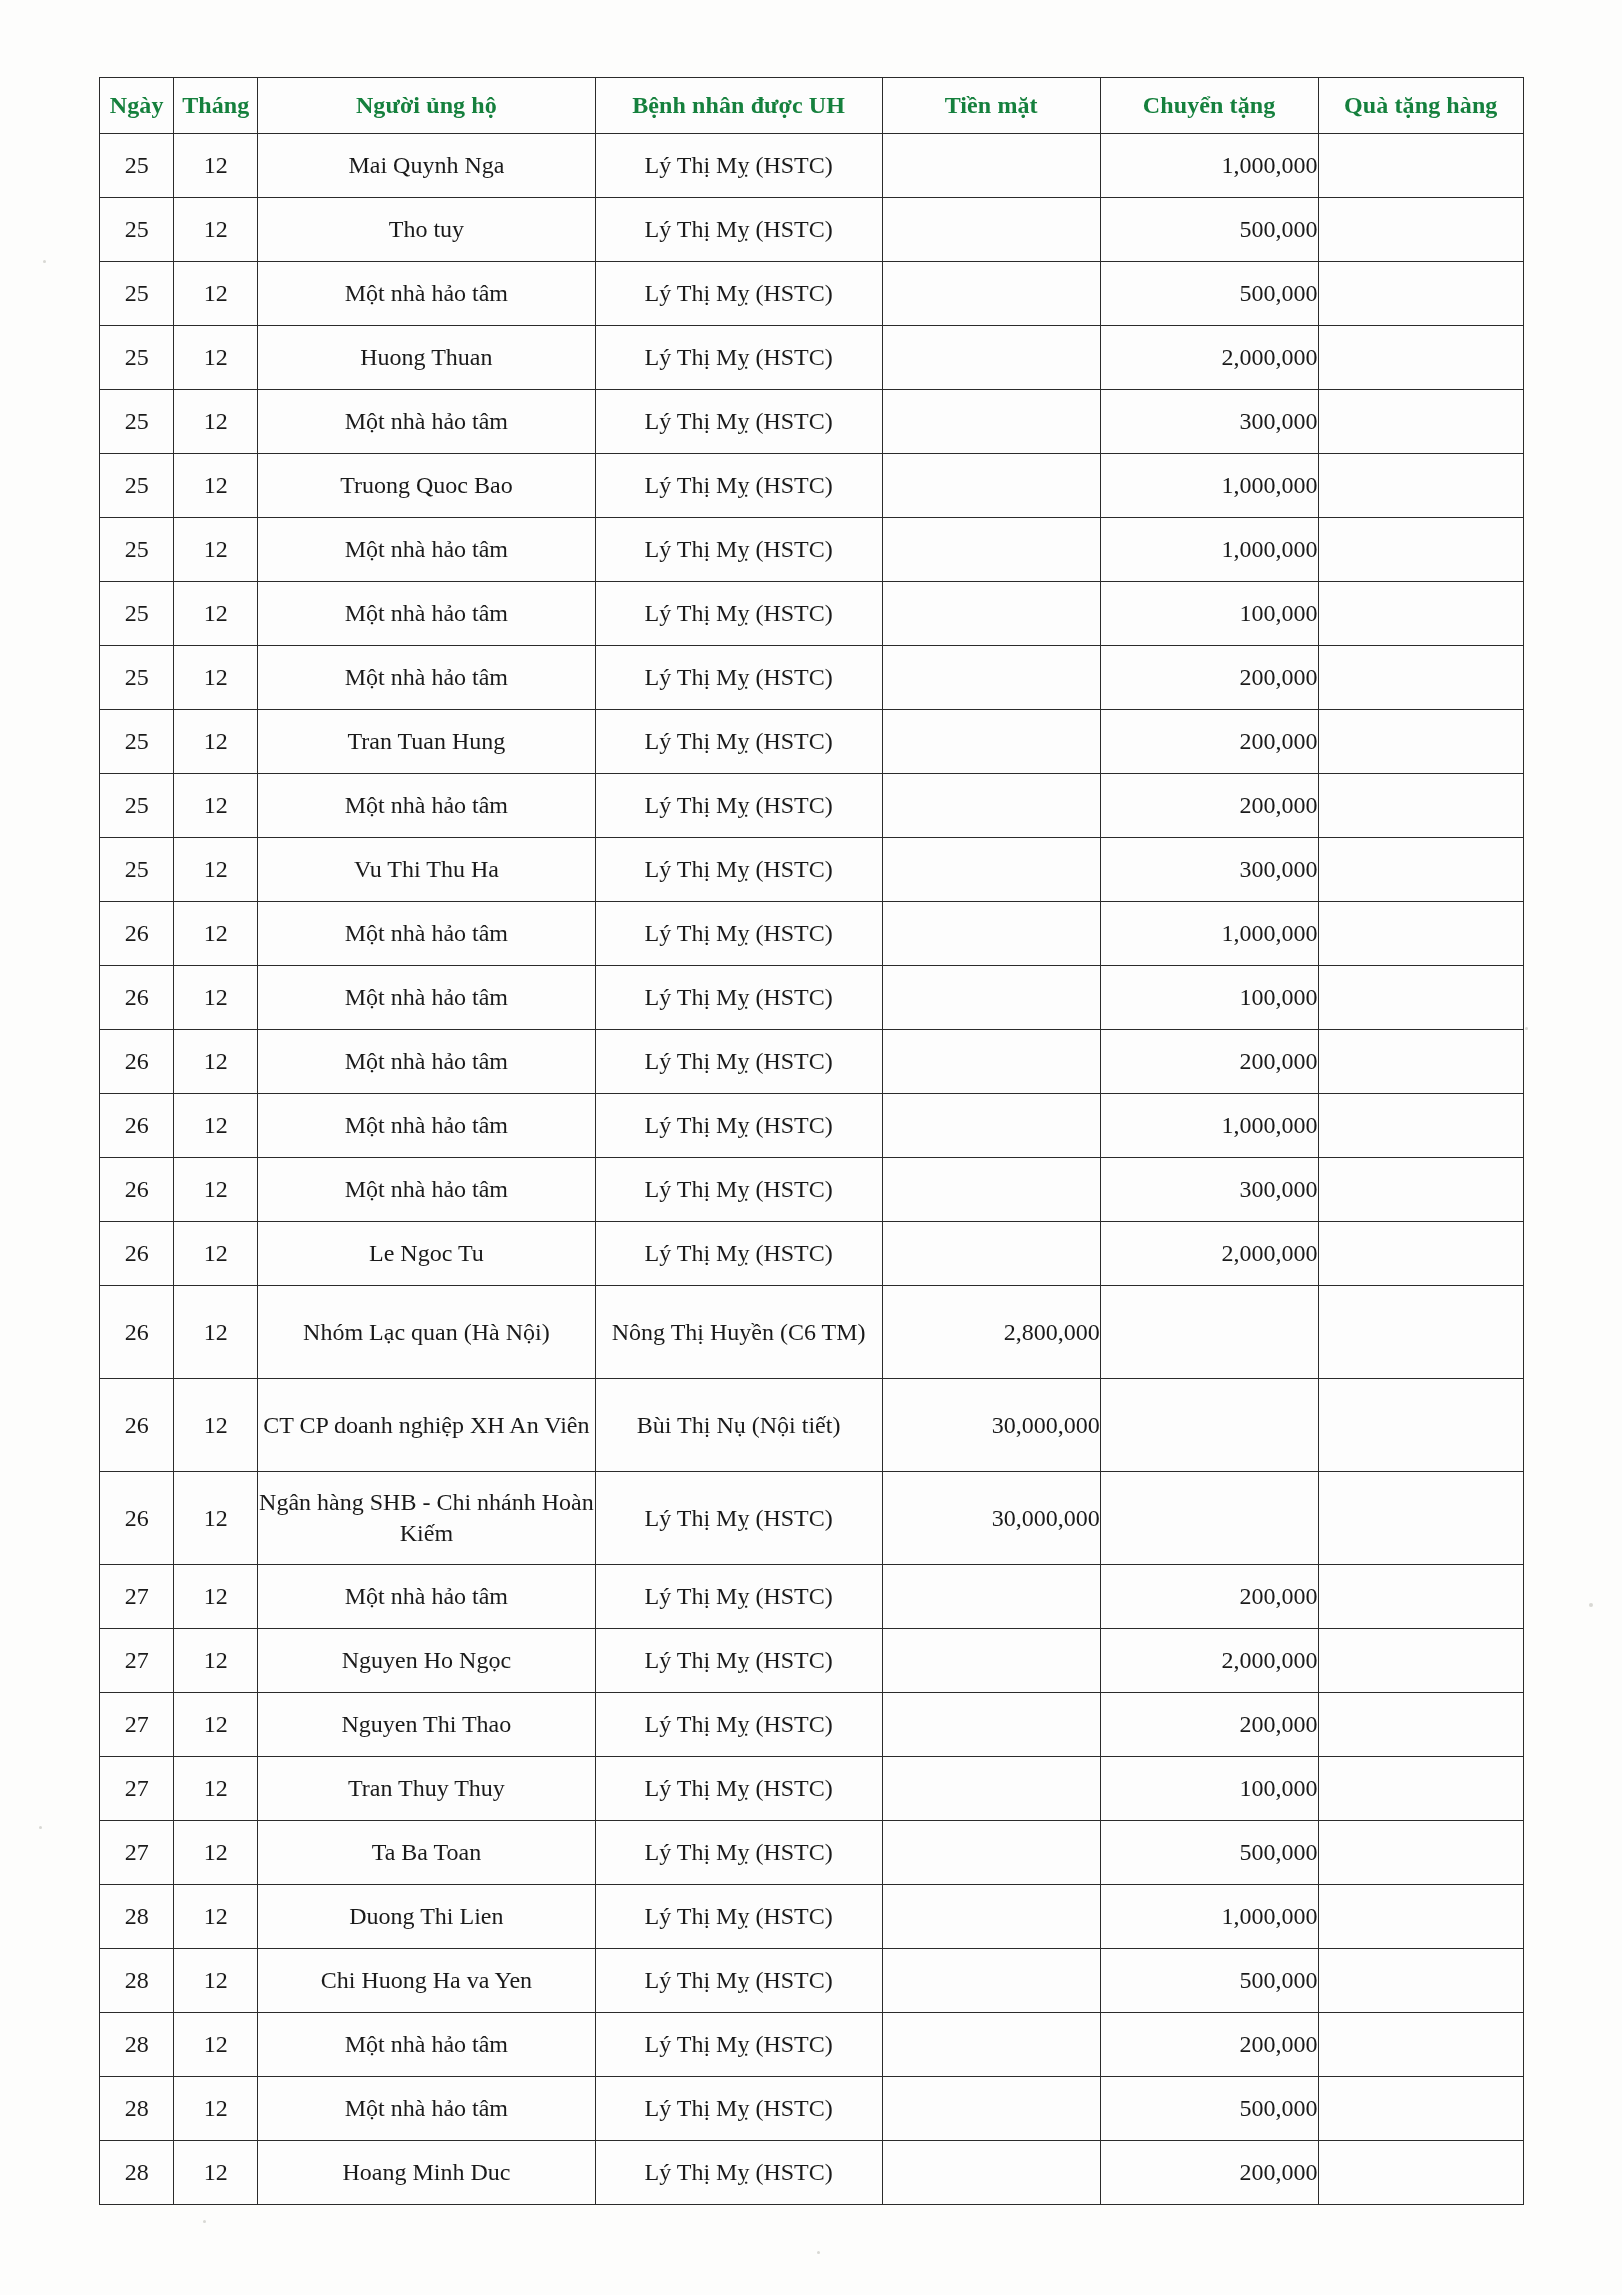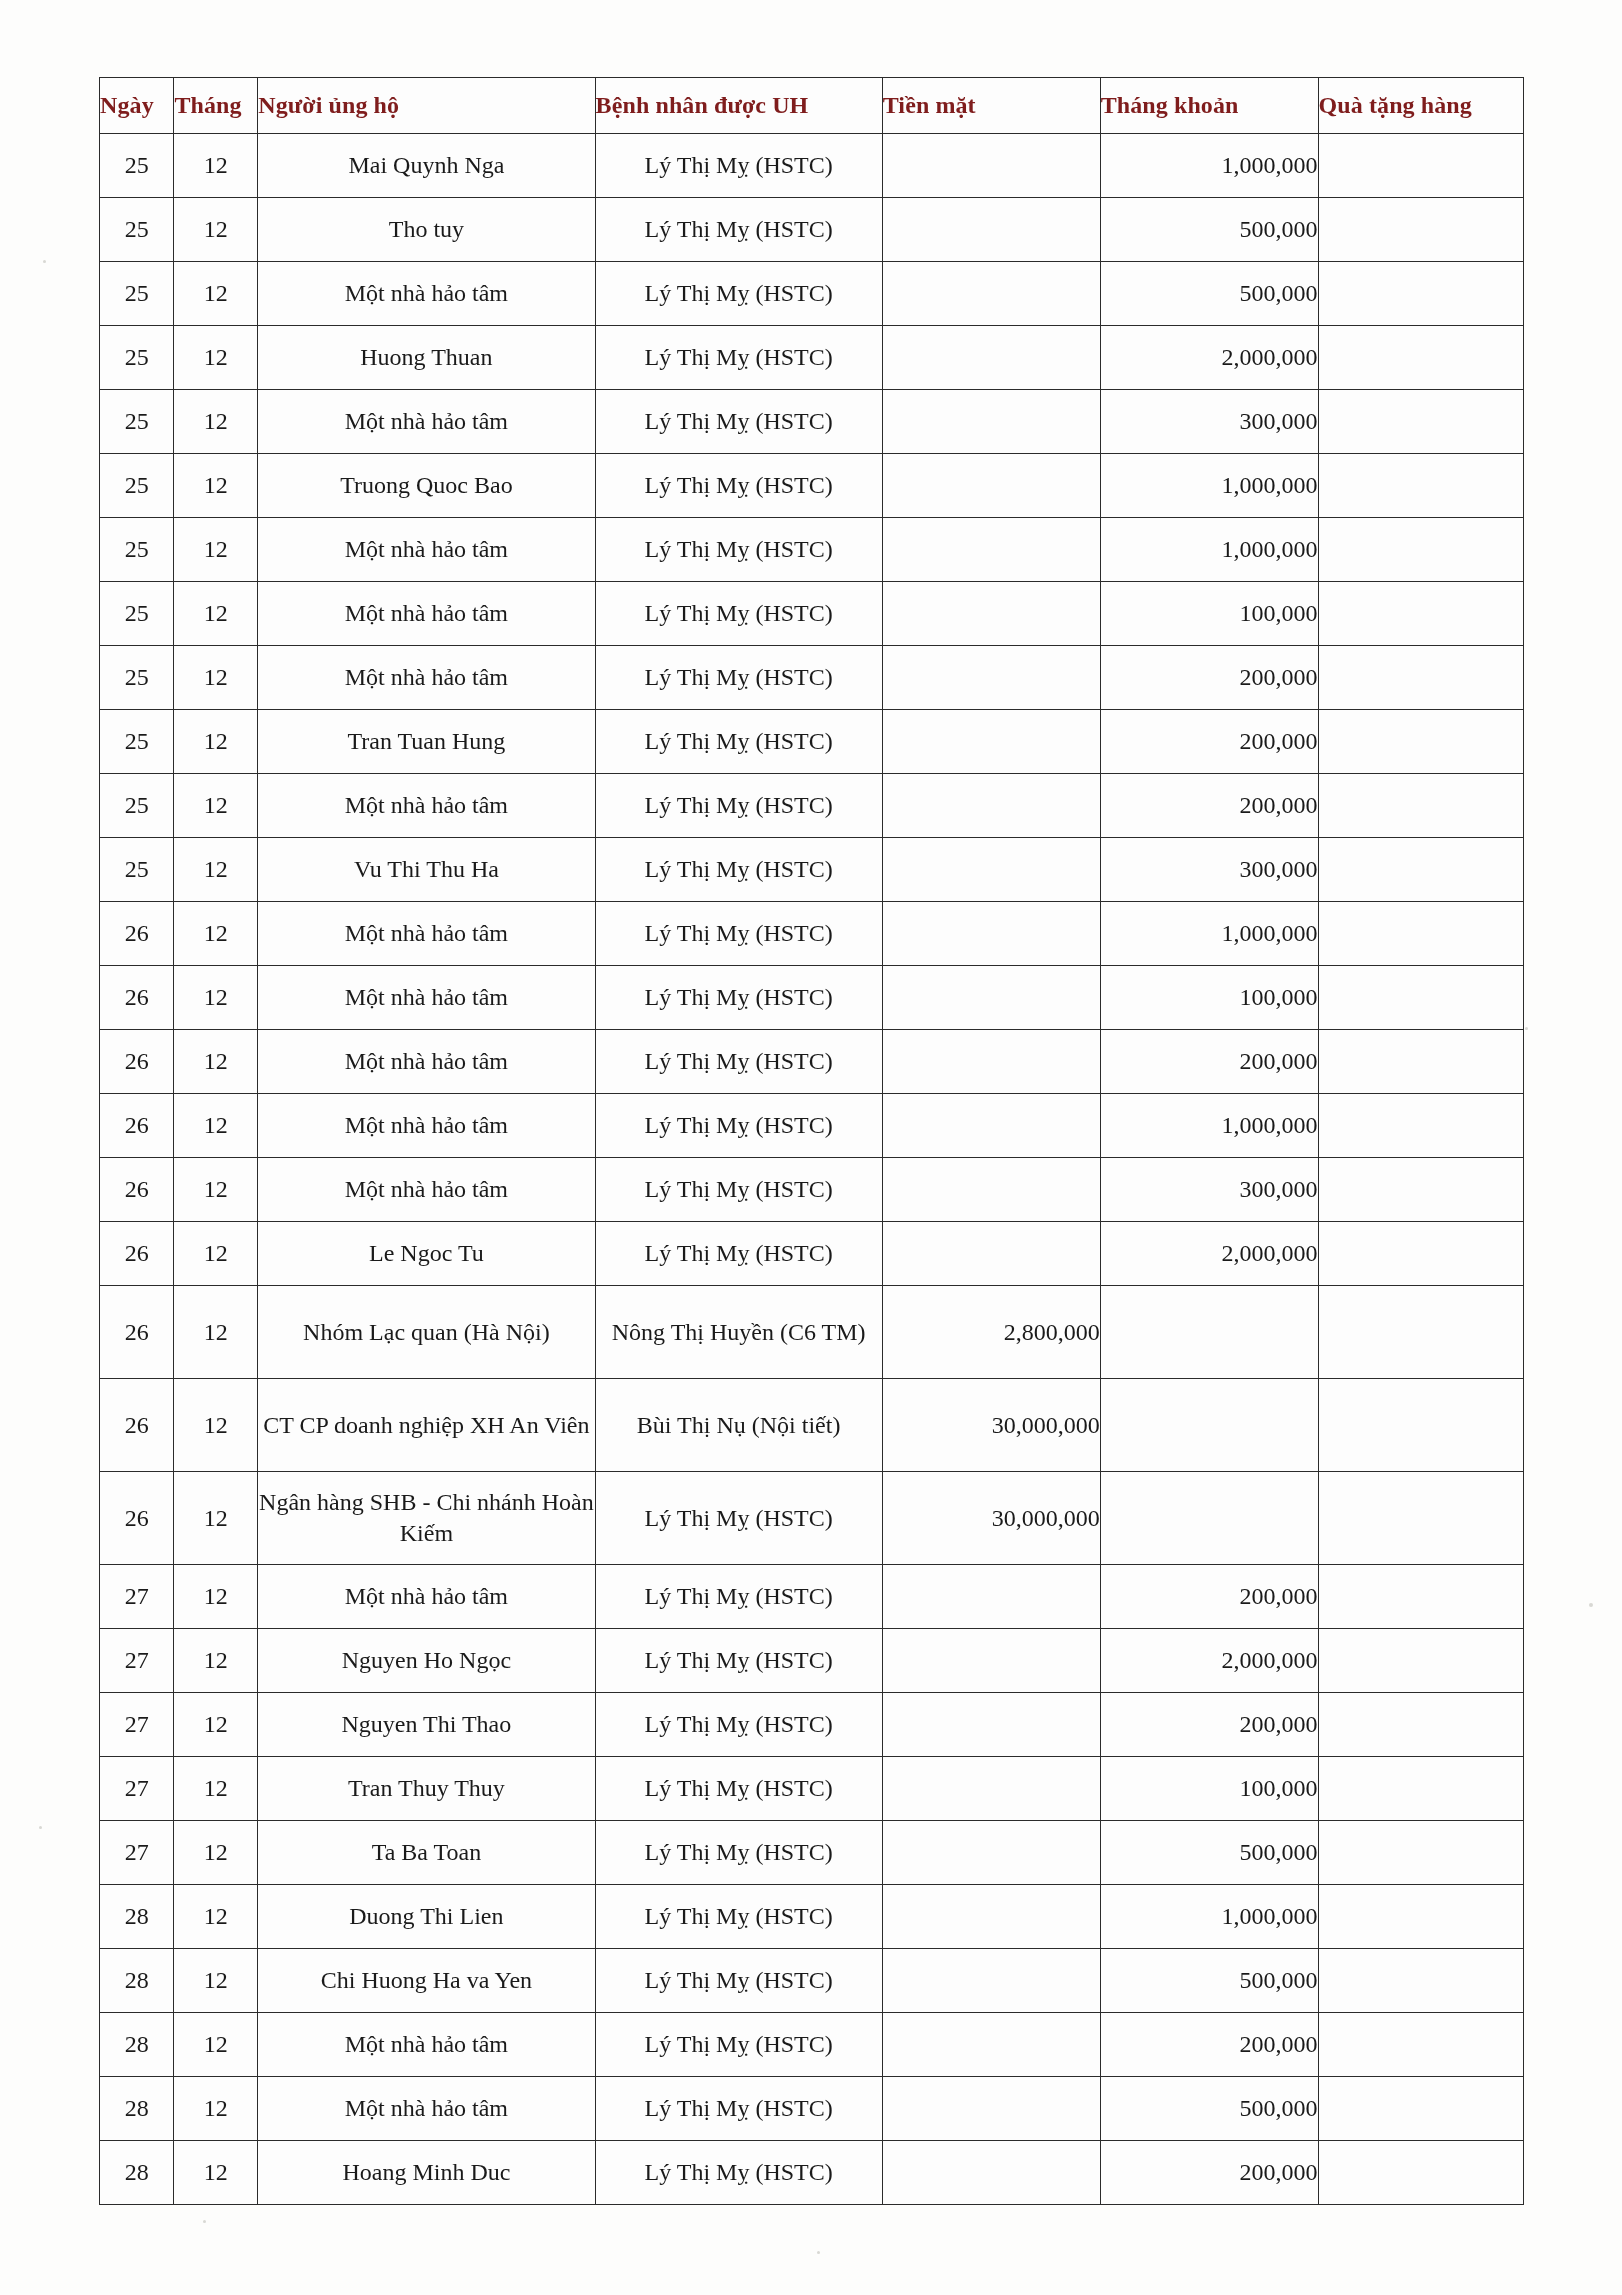--- a/index.html
+++ b/index.html
@@ -36,24 +36,24 @@
   }
   
   table.donation-table {
     border: 1.3px solid #1f1f1f;
   }
   thead th {
     border-top: 2px solid #1f1f1f;
     border-bottom: 2px solid #1f1f1f;
     font-weight: bold;
     font-size: 24px;
-    text-align: left;
+    text-align: center;
     height: 55px;
     letter-spacing: 0.1px;
-    color: #7f1d1d;
+    color: #15803d;
   }
   tbody td {
     font-size: 24px;
     color: #1a1a1a;
     height: 63px;
     line-height: 1.28;
   }
   td.c-day, td.c-month {
     text-align: center;
   }
@@ -112,21 +112,21 @@
           <col class="w-transfer">
           <col class="w-gift">
       </colgroup>
       <thead>
         <tr>
           <th>Ngày</th>
           <th>Tháng</th>
           <th>Người ủng hộ</th>
           <th>Bệnh nhân được UH</th>
           <th>Tiền mặt</th>
-          <th>Tháng khoản</th>
+          <th>Chuyển tặng</th>
           <th>Quà tặng hàng</th>
         </tr>
       </thead>
       <tbody id="table-body">
           <tr>
             <td class="c-day">25</td>
             <td class="c-month">12</td>
             <td class="c-donor">Mai Quynh Nga</td>
             <td class="c-patient">Lý Thị Mỵ (HSTC)</td>
             <td class="c-cash"></td>

